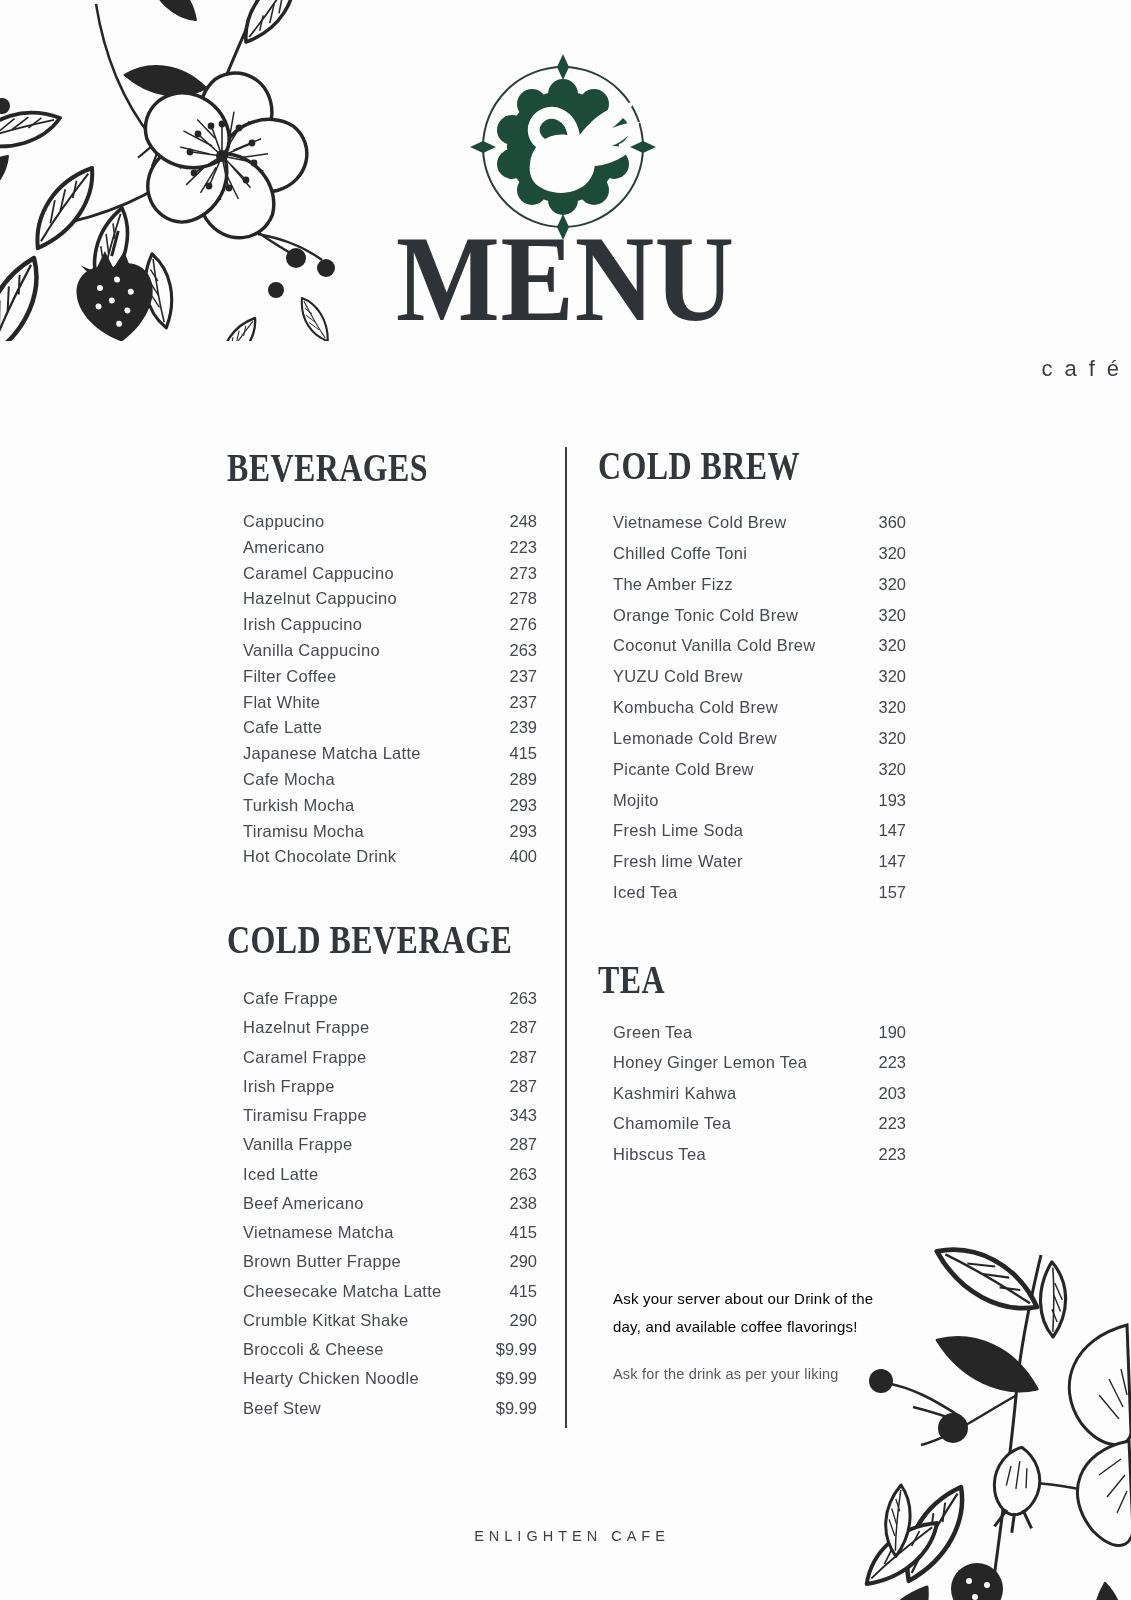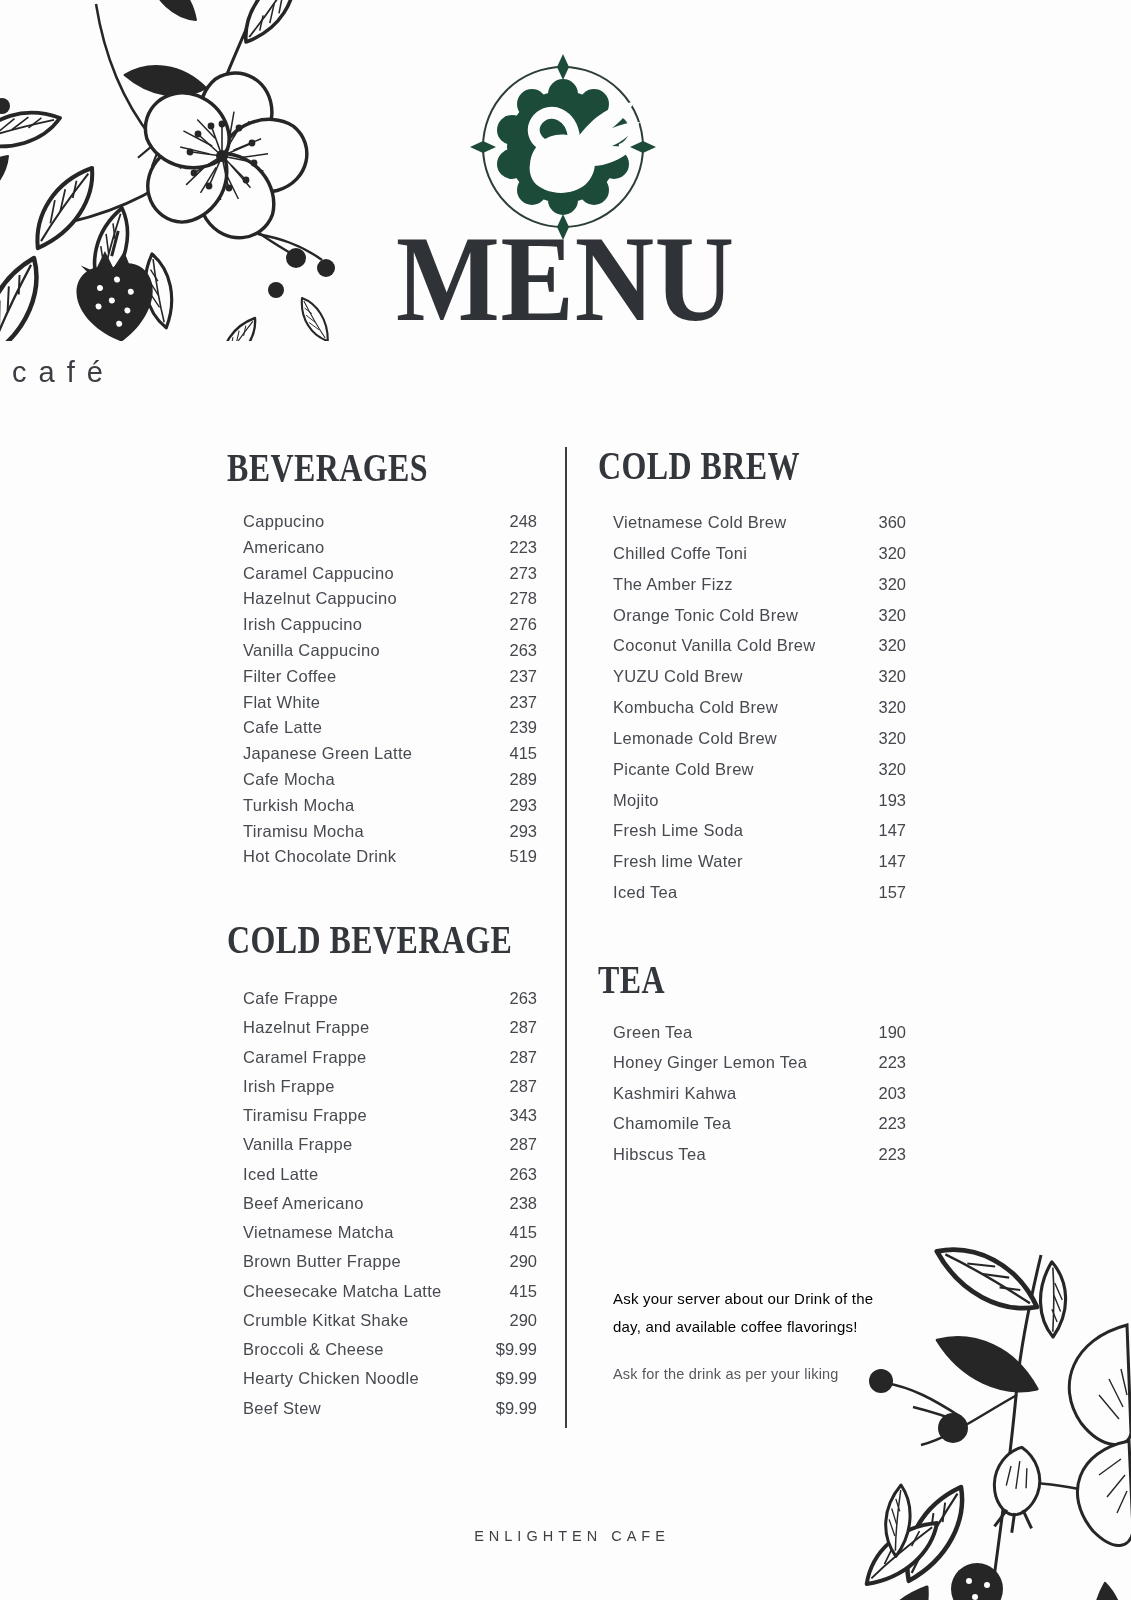--- a/index.html
+++ b/index.html
@@ -4,22 +4,22 @@
 <style>
   *{box-sizing:border-box;margin:0;padding:0}
   html,body{background:#e9e9e9}
   .page{position:relative;width:1131px;height:1600px;margin:0 auto;background:#fdfdfd;
         font-family:"Liberation Sans",sans-serif;overflow:hidden}
   
   .logo{position:absolute;left:468px;top:52px}
   .menu-title{position:absolute;left:0;right:0;top:218px;text-align:center;
         font-family:"Liberation Serif",serif;font-weight:700;font-size:122px;line-height:1;
         color:#2f3237;letter-spacing:1px;transform:scaleX(.9);transform-origin:center top}
-  .subtitle{position:absolute;left:0;right:0;top:356px;text-align:left;
-        font-size:29px;letter-spacing:12px;text-indent:12px;color:#3a3d42}
+  .subtitle{position:absolute;left:0;right:0;top:356px;text-align:right;
+        font-size:22px;letter-spacing:12px;text-indent:12px;color:#3a3d42}
   
   .section-title{position:absolute;font-family:"Liberation Serif",serif;font-weight:700;
         font-size:40px;line-height:1.1;color:#33363b;letter-spacing:.5px;white-space:nowrap;
         transform:scaleX(.8);transform-origin:left top}
   #h-beverages{left:227px;top:446px}
   #h-coldbev{left:227px;top:918px}
   #h-coldbrew{left:598px;top:444px}
   #h-tea{left:598px;top:958px}
   
   .rows{position:absolute;display:flex;flex-direction:column}
@@ -208,38 +208,38 @@
       </div>
       <div class="row">
         <span class="iname">Flat White</span>
         <span class="iprice">237</span>
       </div>
       <div class="row">
         <span class="iname">Cafe Latte</span>
         <span class="iprice">239</span>
       </div>
       <div class="row">
-        <span class="iname">Japanese Green Latte</span>
+        <span class="iname">Japanese Matcha Latte</span>
         <span class="iprice">415</span>
       </div>
       <div class="row">
         <span class="iname">Cafe Mocha</span>
         <span class="iprice">289</span>
       </div>
       <div class="row">
         <span class="iname">Turkish Mocha</span>
         <span class="iprice">293</span>
       </div>
       <div class="row">
         <span class="iname">Tiramisu Mocha</span>
         <span class="iprice">293</span>
       </div>
       <div class="row">
         <span class="iname">Hot Chocolate Drink</span>
-        <span class="iprice">519</span>
+        <span class="iprice">400</span>
       </div>
     </div>
   <div class="rows" id="items-coldbev">
       <div class="row">
         <span class="iname">Cafe Frappe</span>
         <span class="iprice">263</span>
       </div>
       <div class="row">
         <span class="iname">Hazelnut Frappe</span>
         <span class="iprice">287</span>

